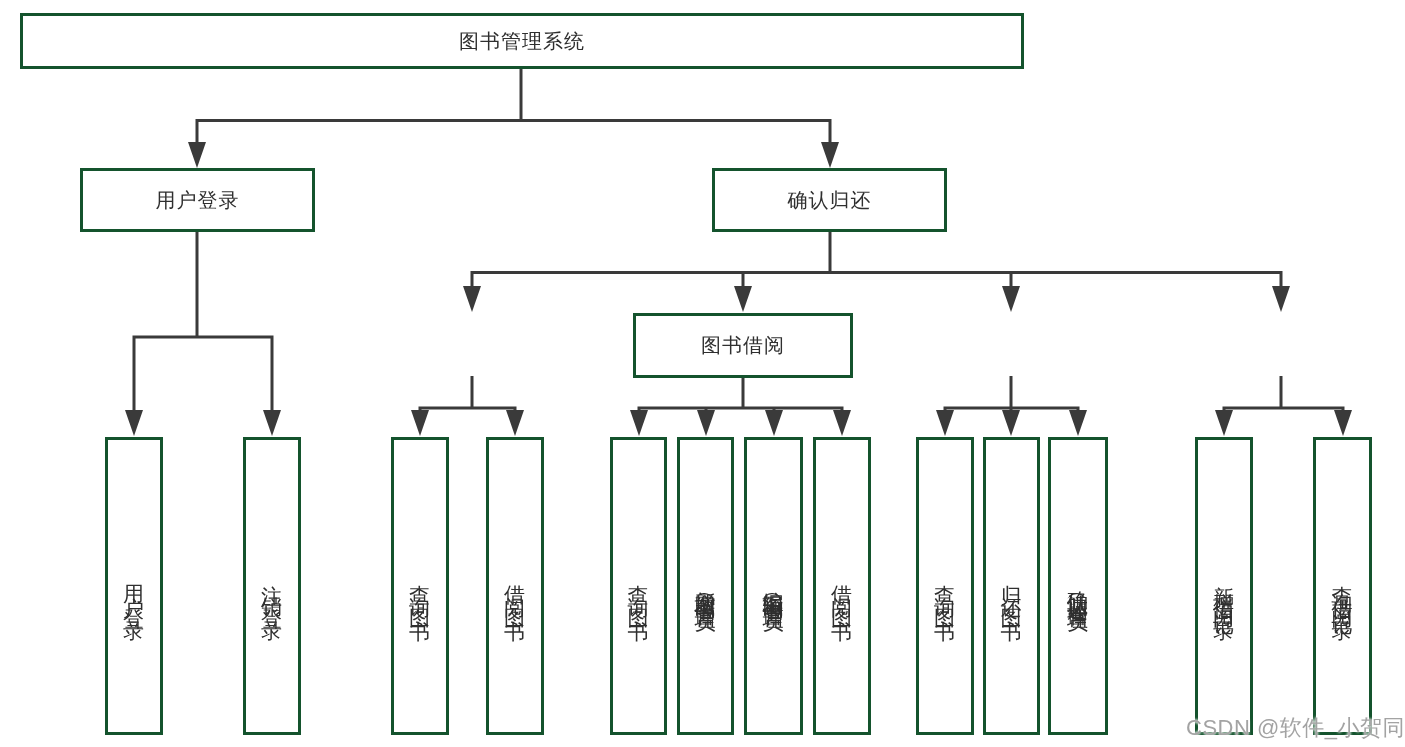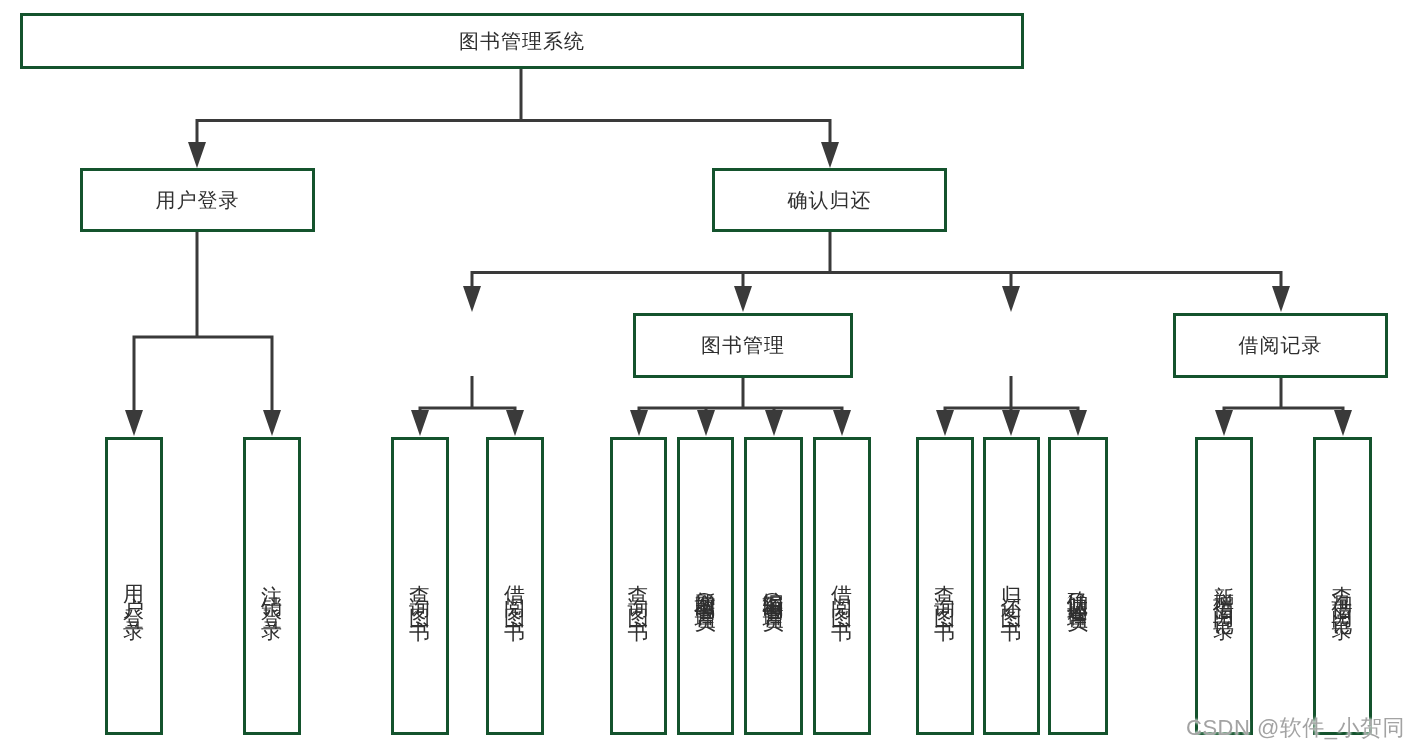--- a/index.html
+++ b/index.html
@@ -72,24 +72,21 @@
   </div>
 
   <div class="box" style="left:80px;top:168px;width:235px;height:64px;">
     <span>用户登录</span>
   </div>
   <div class="box" style="left:712px;top:168px;width:235px;height:64px;">
     <span>确认归还</span>
   </div>
 
   <div class="box" style="left:633px;top:313px;width:220px;height:65px;">
-    <span>图书管理</span>
-  </div>
-  <div class="box" style="left:1173px;top:313px;width:215px;height:65px;">
-    <span>借阅记录</span>
+    <span>图书借阅</span>
   </div>
 
   <div class="box leaf sp-wide" style="left:105px;top:437px;width:58px;height:298px;">
     <span class="vtext">用户登录</span>
   </div>
   <div class="box leaf sp-wide" style="left:243px;top:437px;width:58px;height:298px;">
     <span class="vtext">注销登录</span>
   </div>
   <div class="box leaf sp-wide" style="left:391px;top:437px;width:58px;height:298px;">
     <span class="vtext">查询图书</span>

